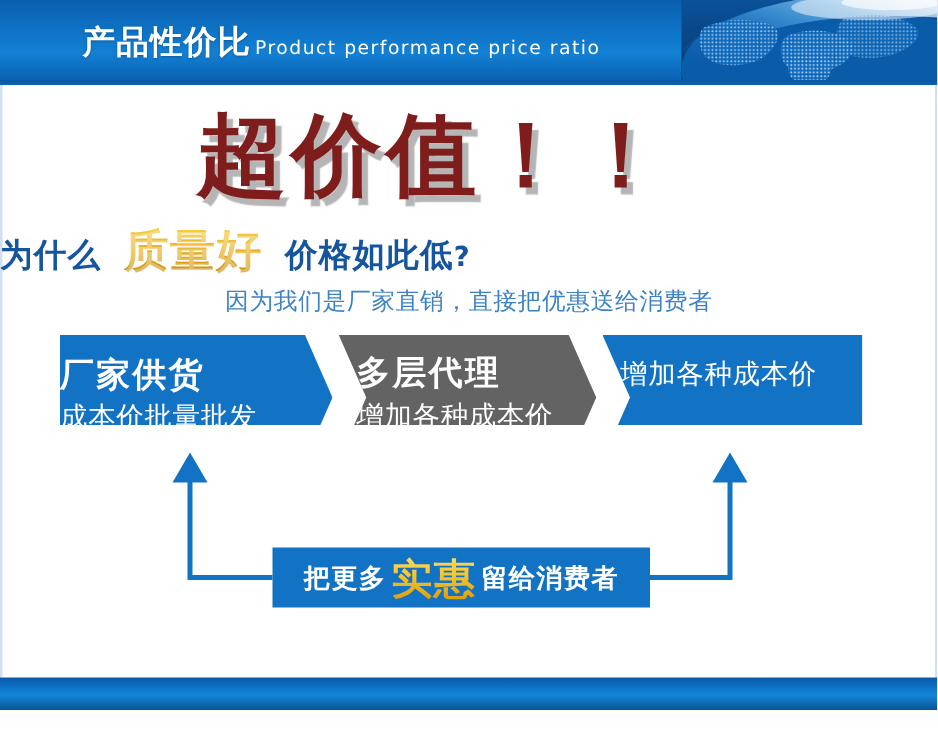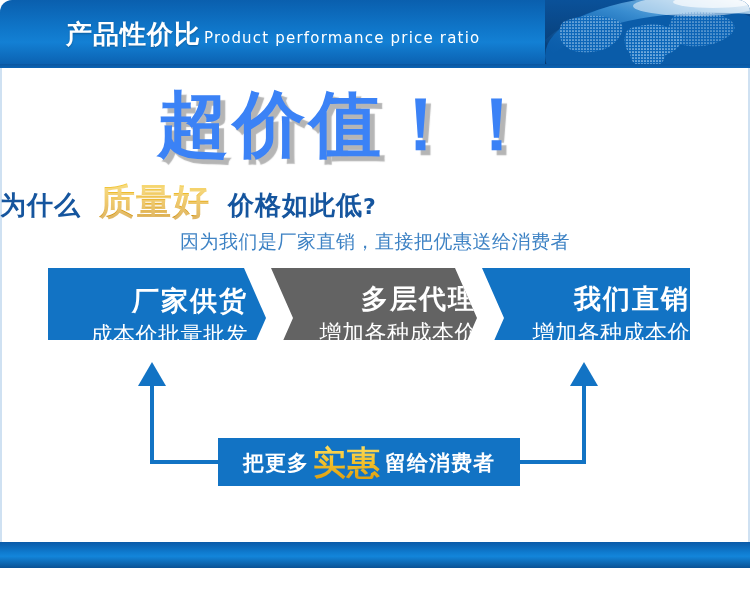--- a/index.html
+++ b/index.html
@@ -10,21 +10,20 @@
   body {
     font-family: "DejaVu Sans", "Liberation Sans", sans-serif;
   }
 
   #poster {
     position: relative;
     width: 750px;
     height: 590px;
     background: #ffffff;
     overflow: hidden;
-    border-radius: 12px;
   }
 
   
   .header-bar {
     position: absolute;
     left: 0;
     top: 0;
     width: 750px;
     height: 68px;
     background: linear-gradient(180deg, #0a5fae 0%, #0f76c9 42%, #1380d4 62%, #0a5cab 100%);
@@ -82,21 +81,21 @@
 
   
   .headline {
     position: absolute;
     left: 0;
     top: 82px;
     width: 694px;
     text-align: center;
     font-size: 72px;
     font-weight: bold;
-    color: #3b82f6;
+    color: #7f1d1d;
     letter-spacing: 4px;
     line-height: 84px;
     white-space: nowrap;
     text-shadow: 5px 5px 1px rgba(120,120,120,0.55);
   }
 
   
   .question-row {
     position: absolute;
     left: 0;
@@ -147,21 +146,21 @@
   }
 
   
   .flow { position: absolute; left: 0; top: 268px; width: 750px; height: 100px; }
 
   .chev {
     position: absolute;
     top: 0;
     height: 72px;
     color: #ffffff;
-    text-align: right;
+    text-align: left;
   }
   .chev-1 {
     left: 48px;  width: 218px;
     background: #1273c4;
     clip-path: polygon(0 0, 196px 0, 218px 50px, 196px 100px, 0 100px);
   }
   .chev-2 {
     left: 271px; width: 206px;
     background: #636363;
     clip-path: polygon(0 0, 184px 0, 206px 50px, 184px 100px, 0 100px, 22px 50px);
@@ -294,21 +293,20 @@
 
     <div class="chev chev-2">
       <div class="chev-inner">
         <div class="chev-title">多层代理</div>
         <div class="chev-sub">增加各种成本价</div>
       </div>
     </div>
 
     <div class="chev chev-3">
       <div class="chev-inner">
-        <div class="chev-title">我们直销</div>
         <div class="chev-sub">增加各种成本价</div>
       </div>
     </div>
   </div>
 
   <svg class="connector" viewBox="0 0 750 120">
 
     <path d="M218 102 L152 102 L152 22" fill="none" stroke="#1273c4" stroke-width="4"></path>
     <polygon points="152,2 138,26 166,26" fill="#1273c4"></polygon>
 

